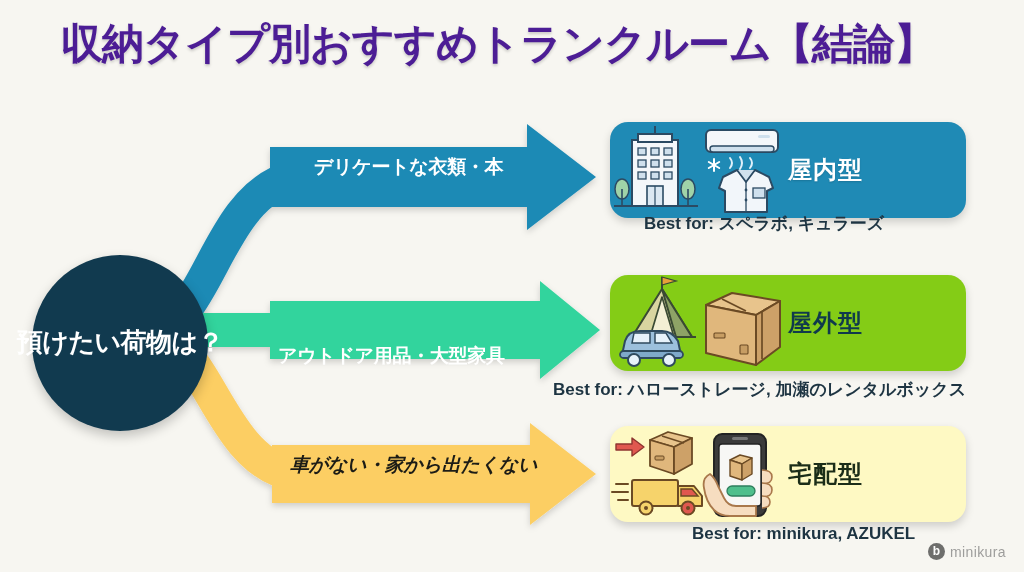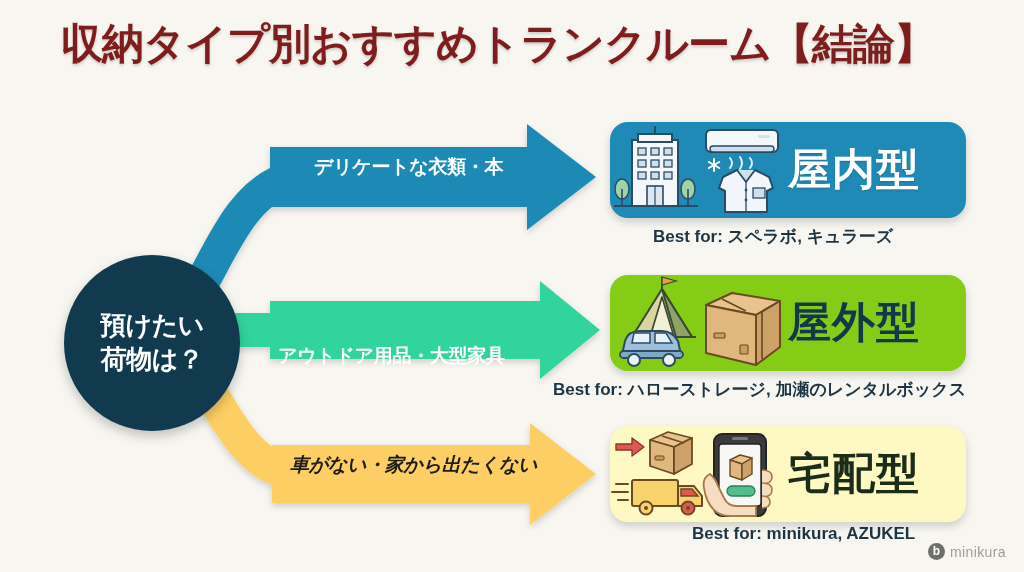--- a/index.html
+++ b/index.html
@@ -23,47 +23,47 @@
 
   
   .title {
     position: absolute;
     left: 0;
     top: 16px;
     width: 996px;
     text-align: center;
     font-size: 42px;
     font-weight: bold;
-    color: #7f1d1d;
+    color: #4c1d95;
     letter-spacing: -1px;
     white-space: nowrap;
     text-shadow: 0 2px 3px rgba(0,0,0,0.18);
   }
 
   
   .flowlayer {
     position: absolute;
     left: 0;
     top: 0;
     width: 1024px;
     height: 572px;
   }
 
   
   .hub {
     position: absolute;
-    left: 64px;
+    left: 32px;
     top: 255px;
     width: 176px;
     height: 176px;
     border-radius: 50%;
     background: #113a4f;
     box-shadow: 0 5px 12px rgba(0,0,0,0.22);
     display: flex;
-    flex-direction: column;
+    flex-direction: row;
     align-items: center;
     justify-content: center;
     z-index: 4;
   }
   .hub-line {
     color: #ffffff;
     font-size: 26px;
     font-weight: bold;
     line-height: 1.3;
     letter-spacing: -0.5px;
@@ -103,39 +103,39 @@
   .card-2 { top: 275px; background: #84cc16; }
   .card-3 { top: 426px; background: #fef9c3; }
 
   .card-icons {
     width: 178px;
     height: 96px;
     flex: none;
     position: relative;
   }
   .card-title {
-    font-size: 43px;
+    font-size: 24px;
     font-weight: bold;
     letter-spacing: 1px;
     white-space: nowrap;
   }
   .card-1 .card-title { color: #ffffff; text-shadow: 0 1px 2px rgba(0,0,0,.16); }
   .card-2 .card-title { color: #103a4c; }
   .card-3 .card-title { color: #1b2d18; }
 
   
   .bestfor {
     position: absolute;
     font-size: 17px;
     font-weight: bold;
     color: #1d3442;
     white-space: nowrap;
     z-index: 3;
   }
-  .bf-1 { left: 644px; top: 225px; margin-left: 9px; }
+  .bf-1 { left: 644px; top: 212px; }
   .bf-2 { left: 553px; top: 378px; }
   .bf-3 { left: 692px; top: 524px; }
 
   
   .brand {
     position: absolute;
     right: 18px;
     bottom: 12px;
     display: flex;
     align-items: center;

